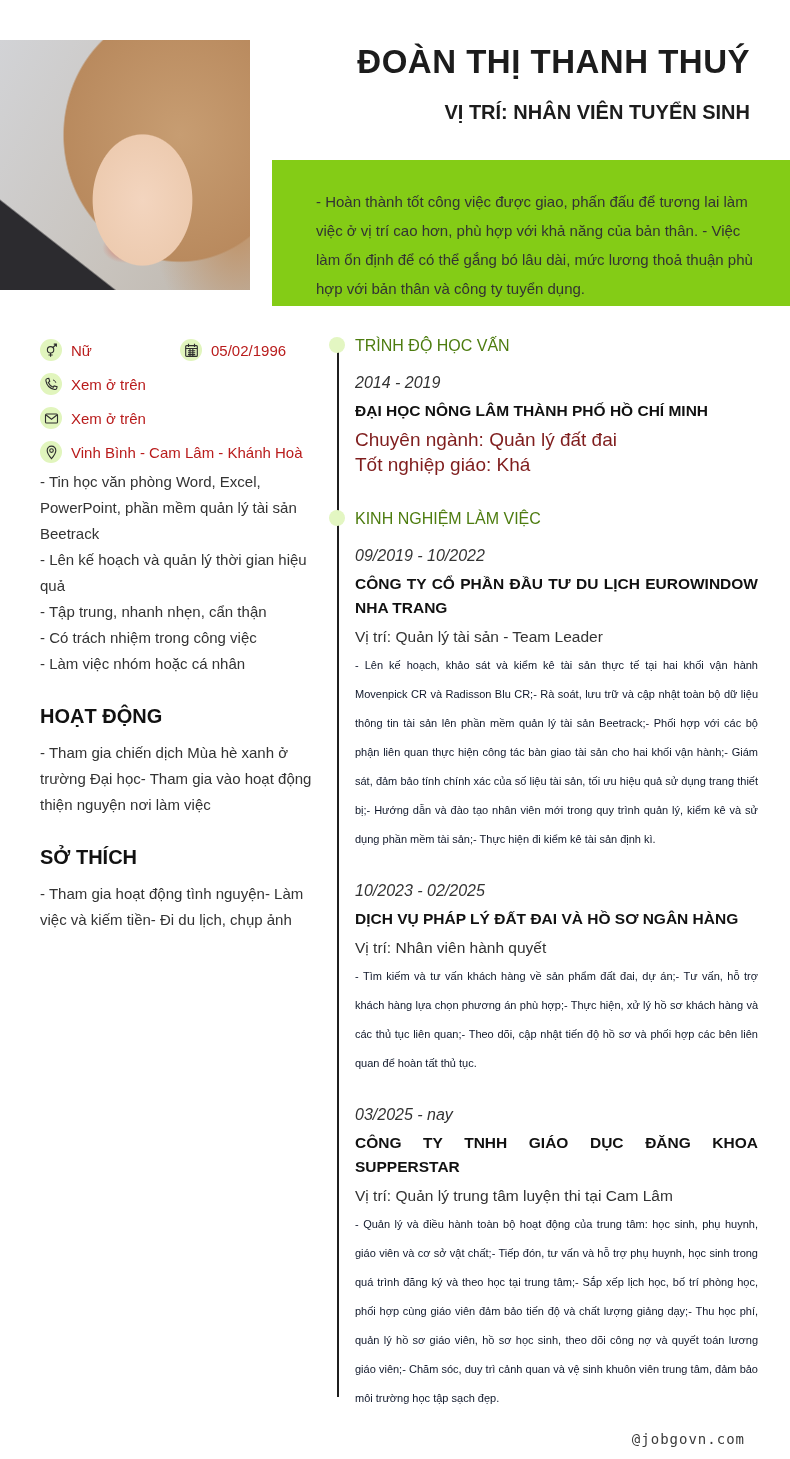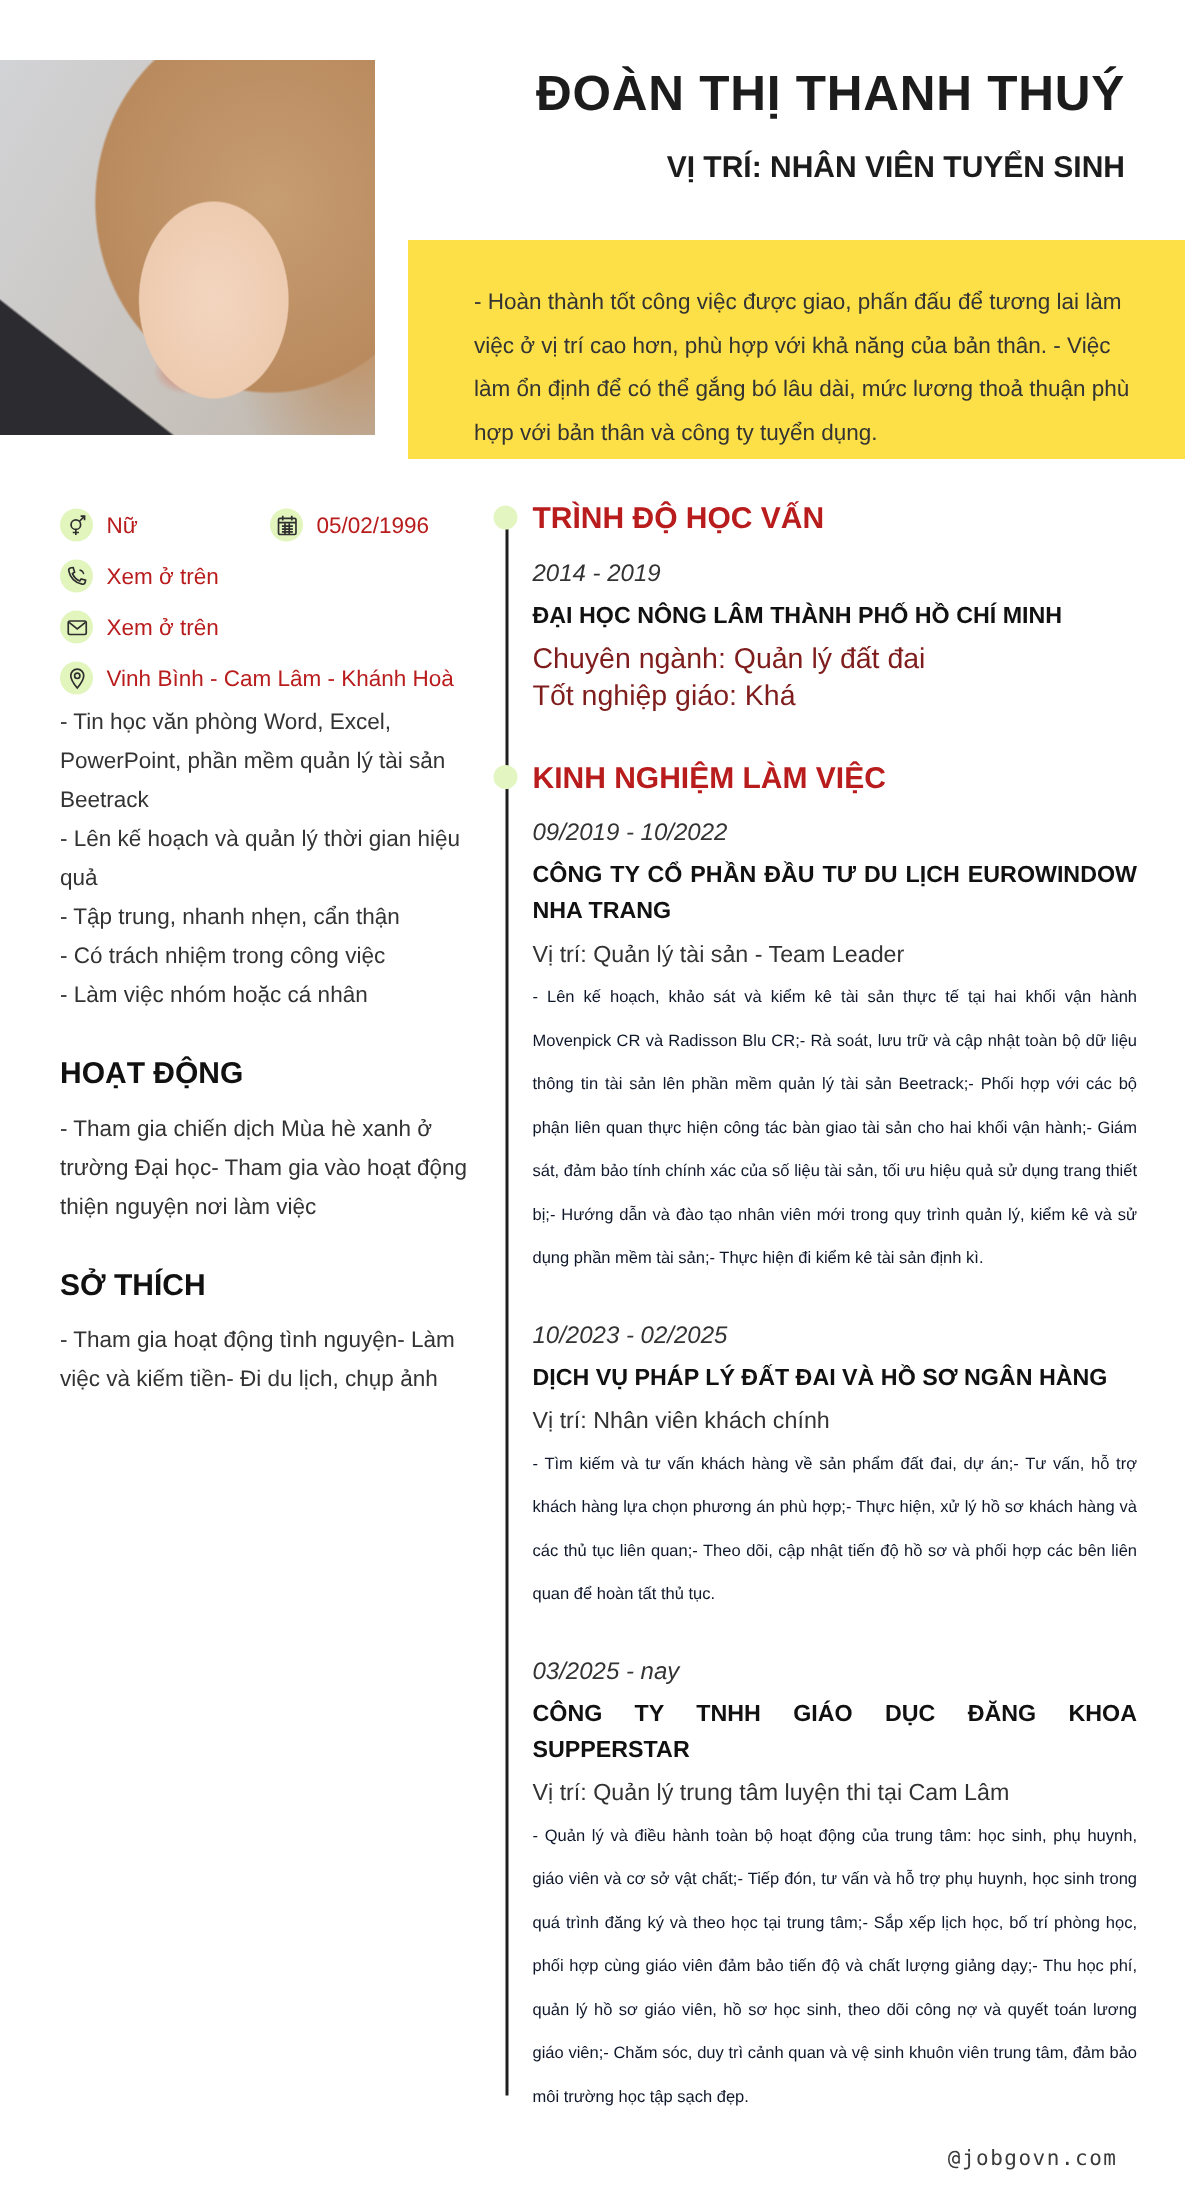--- a/index.html
+++ b/index.html
@@ -20,21 +20,21 @@
       linear-gradient(120deg, #d2d3d6 0%, #c8c3bd 60%, #bdb6ad 100%);
   }
   
   .header-right{
     position:absolute;left:270px;top:42px;width:480px;text-align:right;color:#1c1c1c;
   }
   .name{font-size:33px;font-weight:bold;letter-spacing:.5px;line-height:40px;}
   .position{font-size:20px;font-weight:bold;margin-top:17px;line-height:26px;}
   .objective{
     position:absolute;left:272px;top:160px;width:518px;height:146px;
-    background:#fde047;box-sizing:border-box;
+    background:#84cc16;box-sizing:border-box;
     padding:27px 35px 0 44px;
     font-size:15px;line-height:29px;color:#333;
   }
   
   .left-col{position:absolute;left:40px;top:333px;width:274px;}
   .info-row{display:flex;align-items:center;height:34px;}
   .info-item{display:flex;align-items:center;}
   .info-item.first{width:140px;}
   .chip{
     width:22px;height:22px;border-radius:50%;background:#e1f5bd;flex:0 0 auto;
@@ -42,21 +42,21 @@
   }
   .chip svg{display:block;}
   .info-text{font-size:15px;color:#b91c1c;white-space:nowrap;}
   .l-head{font-size:20px;font-weight:bold;color:#111;margin:27px 0 12px 0;line-height:24px;}
   .l-head.firsthead{margin-top:26px;}
   .l-text{font-size:15px;line-height:26px;color:#333;}
   
   .timeline-line{position:absolute;left:337px;top:349px;width:2px;height:1048px;background:#1f1f1f;}
   .right-col{position:absolute;left:337px;top:333px;width:421px;}
   .r-section{position:relative;padding-left:18px;margin-bottom:29px;}
-  .r-head{font-size:20px;font-weight:bold;color:#b91c1c;margin:0 0 13px 0;line-height:26px;position:relative;}
+  .r-head{font-size:16px;font-weight:normal;color:#4d7c0f;margin:0 0 13px 0;line-height:26px;position:relative;}
   .r-head .bullet{
     position:absolute;left:-26px;top:4px;width:16px;height:16px;border-radius:50%;
     background:#e3f6c2;
   }
   .period{font-size:16px;font-style:italic;color:#333;line-height:22px;margin-bottom:5px;}
   .org{font-size:15.5px;font-weight:bold;color:#111;line-height:24px;text-align:justify;margin-bottom:4px;}
   .role{font-size:15.5px;color:#333;line-height:25px;margin-bottom:2px;}
   .edu-line{font-size:19px;color:#7f1d1d;line-height:25px;}
   .desc{font-size:11px;color:#0f172a;line-height:29px;text-align:justify;}
   .job{margin-bottom:26px;}
@@ -173,21 +173,21 @@
     <div class="job">
       <div class="period">09/2019 - 10/2022</div>
       <div class="org">CÔNG TY CỔ PHẦN ĐẦU TƯ DU LỊCH EUROWINDOW NHA TRANG</div>
       <div class="role">Vị trí: Quản lý tài sản - Team Leader</div>
       <div class="desc">- Lên kế hoạch, khảo sát và kiểm kê tài sản thực tế tại hai khối vận hành Movenpick CR và Radisson Blu CR;- Rà soát, lưu trữ và cập nhật toàn bộ dữ liệu thông tin tài sản  lên phần mềm quản lý tài sản Beetrack;- Phối hợp với các bộ phận liên quan thực hiện công tác bàn giao tài sản cho hai khối vận hành;- Giám sát, đảm bảo tính chính xác của số liệu tài sản, tối ưu hiệu quả sử dụng trang thiết bị;- Hướng dẫn và đào tạo nhân viên mới trong quy trình quản lý, kiểm kê và sử dụng phần mềm tài sản;- Thực hiện đi kiểm kê tài sản định kì.</div>
     </div>
 
     <div class="job">
       <div class="period">10/2023 - 02/2025</div>
       <div class="org">DỊCH VỤ PHÁP LÝ ĐẤT ĐAI VÀ HỒ SƠ NGÂN HÀNG</div>
-      <div class="role">Vị trí: Nhân viên khách chính</div>
+      <div class="role">Vị trí: Nhân viên hành quyết</div>
       <div class="desc">- Tìm kiếm và tư vấn khách hàng về sản phẩm đất đai, dự án;- Tư vấn, hỗ trợ khách hàng lựa chọn phương án phù hợp;- Thực hiện, xử lý hồ sơ khách hàng và các thủ tục liên quan;- Theo dõi, cập nhật tiến độ hồ sơ và phối hợp các bên liên quan để hoàn tất thủ tục.</div>
     </div>
 
     <div class="job">
       <div class="period">03/2025 - nay</div>
       <div class="org">CÔNG TY TNHH GIÁO DỤC ĐĂNG KHOA SUPPERSTAR</div>
       <div class="role">Vị trí: Quản lý trung tâm luyện thi tại Cam Lâm</div>
       <div class="desc">- Quản lý và điều hành toàn bộ hoạt động của trung tâm: học sinh, phụ huynh, giáo viên và cơ sở vật chất;- Tiếp đón, tư vấn và hỗ trợ phụ huynh, học sinh trong quá trình đăng ký và theo học tại trung tâm;- Sắp xếp lịch học, bố trí phòng học, phối hợp cùng giáo viên đảm bảo tiến độ và chất lượng giảng dạy;- Thu học phí, quản lý hồ sơ giáo viên, hồ sơ học sinh, theo dõi công nợ và quyết toán lương giáo viên;- Chăm sóc, duy trì cảnh quan và vệ sinh khuôn viên trung tâm, đảm bảo môi trường học tập sạch đẹp.</div>
     </div>
   </div>

